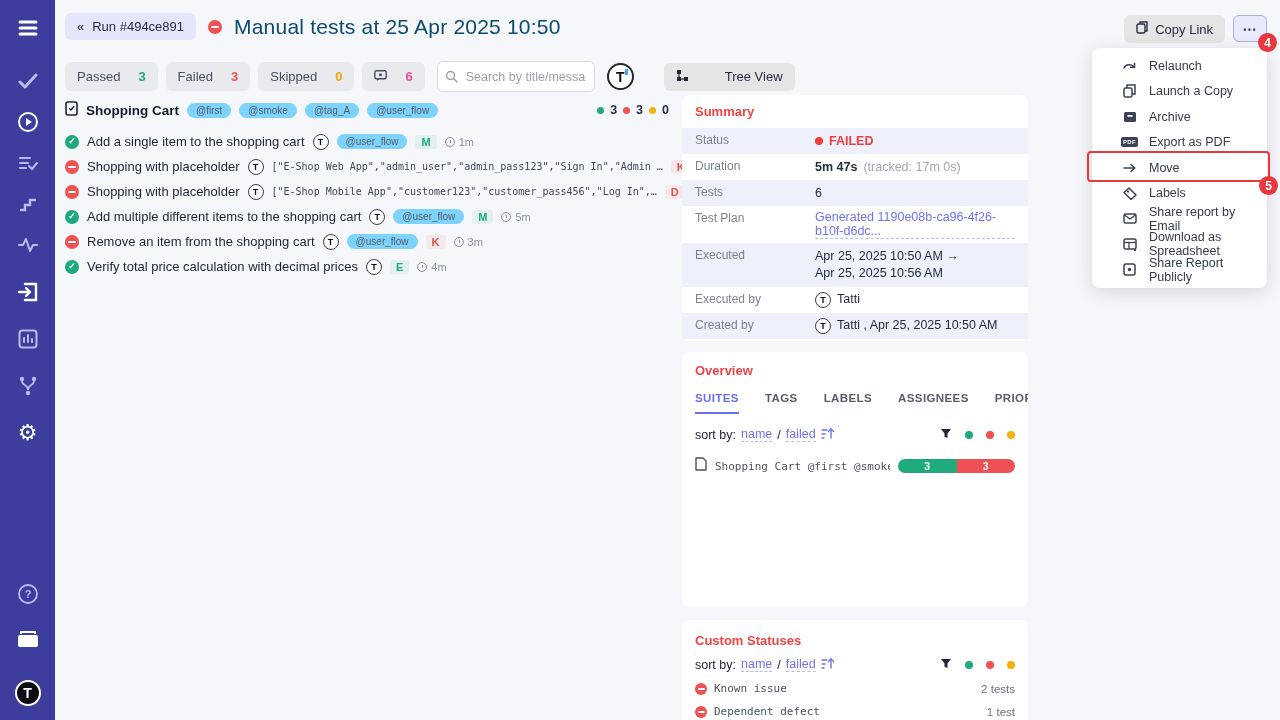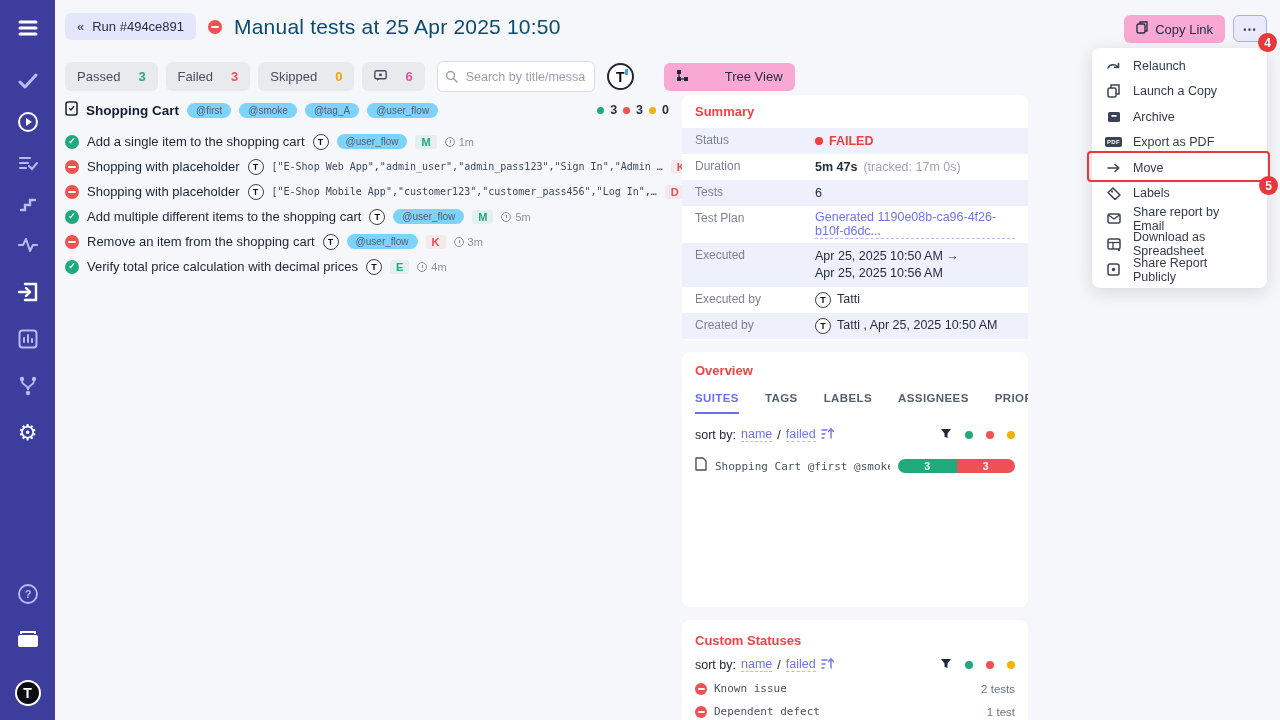--- a/index.html
+++ b/index.html
@@ -27,21 +27,21 @@
 
   
   .topbar { position:absolute; left:65px; top:13px; display:flex; align-items:center; gap:12px; }
   .chip-run { background:#e4e7fb; border-radius:6px; padding:6px 12px; font-size:13px;
     color:#252c44; display:flex; gap:8px; align-items:center; cursor:pointer; }
   .fail-dot { width:14px; height:14px; border-radius:50%; background:#f05151; position:relative; }
   .fail-dot::after { content:""; position:absolute; left:3px; right:3px; top:6px; height:2px;
     background:#fff; border-radius:1px; }
   .page-title { font-size:21px; font-weight:normal; color:#0c4a6e; letter-spacing:.2px; }
   .topbar-right { position:absolute; right:13px; top:15px; display:flex; gap:8px; align-items:flex-start; }
-  .btn-lav { background:#f9a8d4; border:none; border-radius:6px; padding:6px 12px; font-size:13px;
+  .btn-lav { background:#e5e5e5; border:none; border-radius:6px; padding:6px 12px; font-size:13px;
     color:#252c44; display:flex; gap:7px; align-items:center; cursor:pointer;
     font-family:"Liberation Sans",sans-serif; }
   .btn-more { background:#e9ebfc; border:1px solid #a9b0ef; border-radius:6px; width:34px; height:27px;
     font-size:14px; font-weight:bold; color:#2a3145; letter-spacing:1px; cursor:pointer; line-height:1;
     font-family:"Liberation Sans",sans-serif; }
 
   
   .filterbar { position:absolute; left:65px; top:61px; display:flex; gap:8px; align-items:center; }
   .chip { background:#e9eaee; border-radius:6px; padding:7px 12px; font-size:13px; color:#474e5f;
     display:flex; gap:18px; align-items:center; cursor:pointer; }
@@ -126,21 +126,21 @@
   .custom-card { left:682px; top:620px; width:346px; height:108px; padding:13px 13px; }
   .cs-row { display:flex; align-items:center; gap:7px; margin-top:10px; }
   .cs-row .st-ico { width:12px; height:12px; }
   .cs-row .st-fail::after { left:2.5px; right:2.5px; top:5px; }
   .cs-name { font-family:"DejaVu Sans Mono", monospace; font-size:11px; color:#4a5160; }
   .cs-count { margin-left:auto; font-size:11.5px; color:#6c7386; }
 
   
   .menu { position:absolute; left:1092px; top:48px; width:175px; background:#fff; border-radius:8px;
     box-shadow:0 4px 18px rgba(20,24,40,.14); padding:5px 0; z-index:20; }
-  .mitem { display:flex; align-items:center; gap:12px; height:25.5px; padding:0 14px; font-size:12.5px;
+  .mitem { display:flex; align-items:center; gap:12px; height:25.5px; padding:0 30px; font-size:12.5px;
     color:#333a4d; cursor:pointer; }
   .micon { width:15px; display:flex; justify-content:center; color:#3c4354; flex:none; }
   .pdfglyph { background:#3c4354; color:#fff; font-size:6px; font-weight:bold; border-radius:2px;
     padding:2px 2px; letter-spacing:.3px; line-height:1; }
 
   
   .ann { position:absolute; width:19px; height:19px; border-radius:50%; background:#e8383d; color:#fff;
     font-size:12px; font-weight:bold; display:flex; align-items:center; justify-content:center; z-index:40; }
   .ann4 { left:1258px; top:33px; }
   .ann5 { left:1259px; top:176px; }

